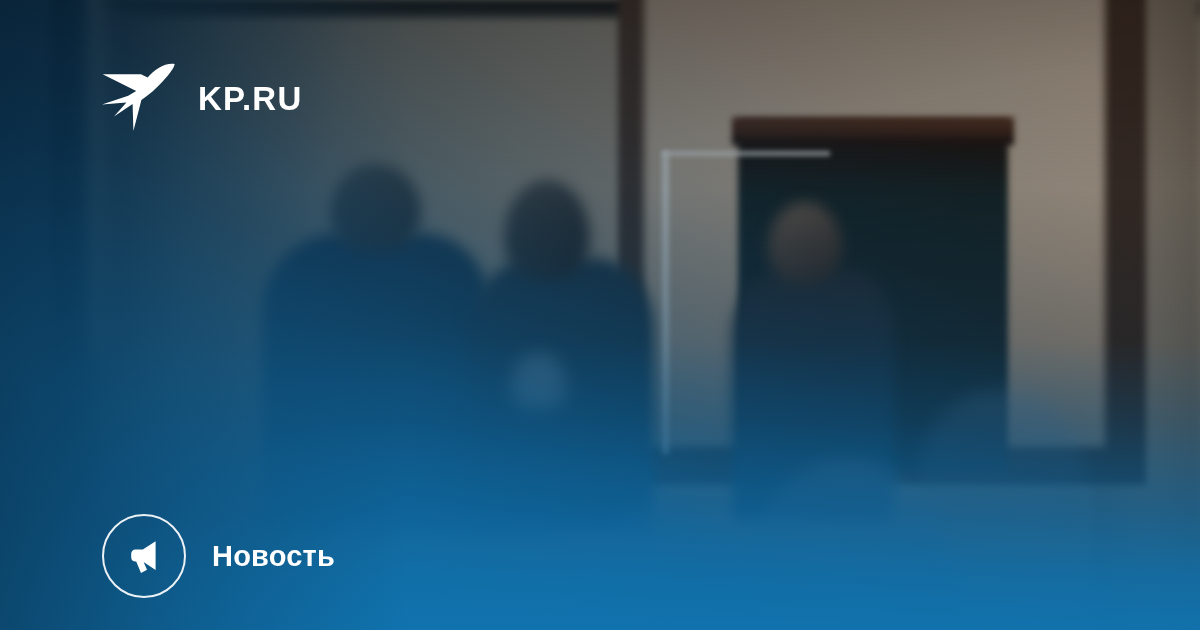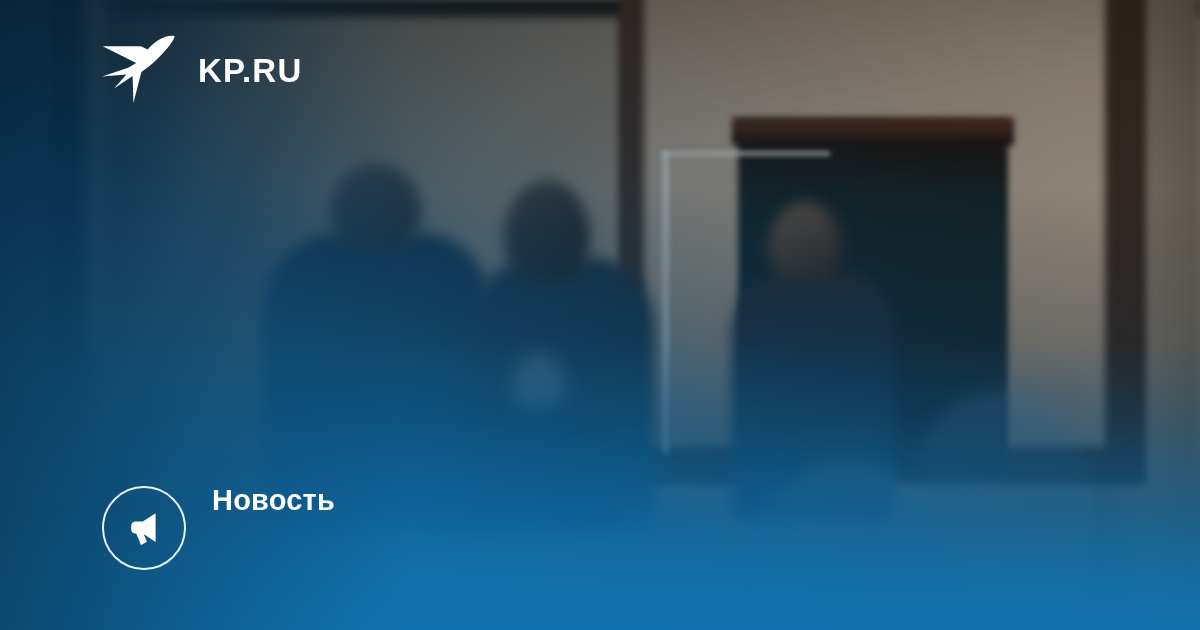--- a/index.html
+++ b/index.html
@@ -282,20 +282,21 @@
     position: absolute;
     left: 0; right: 0; top: 0;
     height: 30%;
     background: linear-gradient(180deg, rgba(0,0,0,0.30) 0%, rgba(0,0,0,0) 100%);
   }
 
   
   .content {
     position: absolute;
     inset: 0;
+    margin-top: 28px;
   }
 
   
   .brand {
     position: absolute;
     left: 100px;
     top: 34px;
     display: flex;
     align-items: center;
     gap: 22px;
@@ -327,20 +328,21 @@
     letter-spacing: -0.2px;
     text-shadow: 0 1px 10px rgba(0,0,0,.22);
   }
 
   
   .badge {
     position: absolute;
     left: 102px;
     top: 486px;
     display: flex;
+    align-items: center;
     gap: 26px;
   }
   .badge-circle {
     width: 80px;
     height: 80px;
     border-radius: 50%;
     border: 2px solid rgba(255,255,255,.92);
     display: flex;
     align-items: center;
     justify-content: center;

